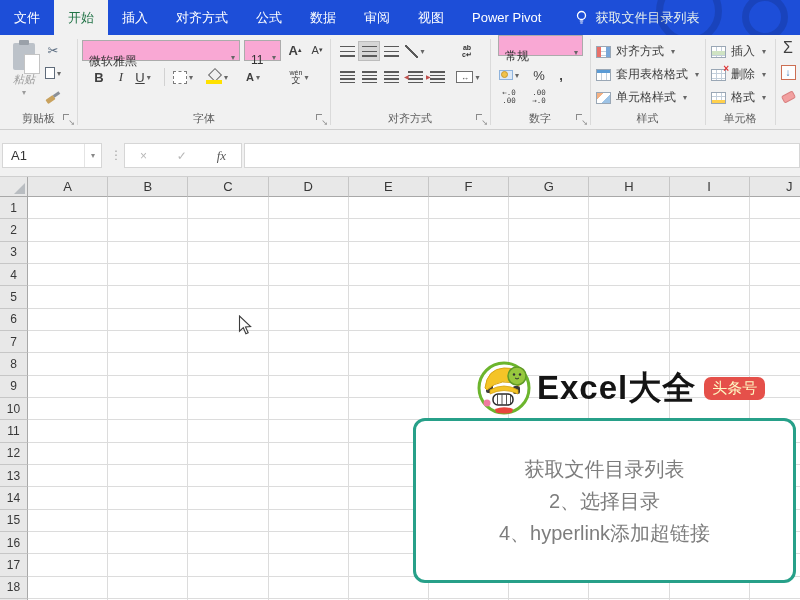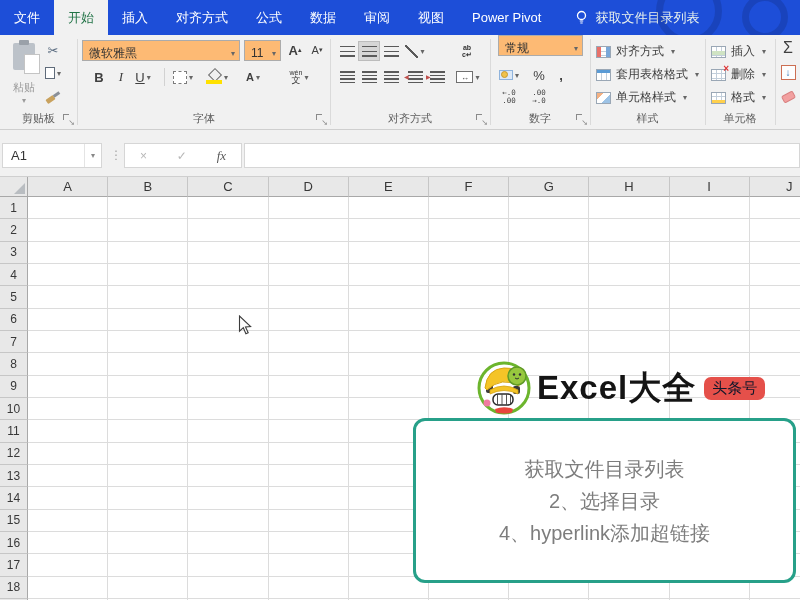--- a/index.html
+++ b/index.html
@@ -25,38 +25,38 @@
   .group { position:absolute; top:0; height:94px; }
   .gsep { position:absolute; top:4px; height:86px; width:1px; background:#dadada; }
   .glabel { position:absolute; bottom:3px; left:0; right:0; text-align:center;
             font-size:11px; color:#5c5c5c; white-space:nowrap; }
   .launch { position:absolute; right:3px; bottom:4px; width:11px; height:11px; }
   .launch::before { content:""; position:absolute; left:0; top:0; width:5px; height:5px;
                     border-left:1px solid #8a8a8a; border-top:1px solid #8a8a8a; }
   .launch::after { content:"↘"; position:absolute; right:-1px; bottom:-2px;
                    font-size:8px; color:#8a8a8a; line-height:8px; }
   .dd::after { content:"▾"; font-size:8px; color:#666; margin-left:2px; vertical-align:middle; }
-  .combo { position:absolute; background:#fdba74; border:1px solid #ababab; height:21px;
-           display:flex; align-items:center; font-size:12px; color:#333; padding:5px 4px 0 6px; }
+  .combo { position:absolute; background:#f9a8d4; border:1px solid #ababab; height:21px;
+           display:flex; align-items:flex-start; font-size:12px; color:#333; padding:12px 4px 0 6px; }
   .combo .ctxt { flex:1; overflow:hidden; white-space:nowrap; }
   .combo .cdd { font-size:8px; color:#666; padding-left:3px; }
   .ibtn { position:absolute; width:22px; height:20px; display:flex; align-items:center;
           justify-content:center; }
   .ibtn.sel { background:#d6d6d6; box-shadow:inset 0 0 0 1px #bcbcbc; }
   .txtbtn { font-size:13px; color:#404040; }
 
   
   .pastebtn { position:absolute; left:6px; top:5px; width:36px; height:76px;
               display:flex; flex-direction:column; align-items:center; }
   .clip { width:22px; height:27px; background:#bcc2c9; border-radius:2px; position:relative; margin-top:3px;}
   .clip::before { content:""; position:absolute; top:-3px; left:6px; width:10px; height:5px;
                   background:#9aa1a9; border-radius:1px; }
   .clip::after { content:""; position:absolute; right:-5px; bottom:-4px; width:14px; height:18px;
                  background:#fff; border:1px solid #c4c4c4; }
-  .pastelabel { margin-top:10px; font-size:11px; color:#9b9b9b; }
+  .pastelabel { margin-top:2px; font-size:11px; color:#9b9b9b;font-style:italic; }
   .pastedd { color:#9b9b9b; font-size:8px; margin-top:1px; }
   .scissors { font-size:13px; color:#5a6c80; }
   .copyicon { width:10px; height:12px; border:1px solid #5f6b7a; background:#fff; position:relative; }
   .copyicon::before { content:""; position:absolute; left:-4px; top:-4px; width:10px; height:12px;
                       border:1px solid #5f6b7a; background:#f1f1f1; z-index:-1; }
   .paint { width:14px; height:13px; position:relative; }
   .paint::before { content:""; position:absolute; left:0; top:6px; width:9px; height:5px;
                    background:#c9a25e; border-radius:1px; transform:rotate(-35deg); }
   .paint::after { content:""; position:absolute; left:7px; top:2px; width:7px; height:3px;
                   background:#8a9099; transform:rotate(-35deg); }
@@ -155,21 +155,21 @@
   .corner { background:#e8e8e8; border-right:1px solid #a8a8a8; border-bottom:1px solid #a8a8a8;
             position:relative; }
   .tri { position:absolute; right:2px; bottom:2px; width:0; height:0;
          border-left:11px solid transparent; border-bottom:11px solid #b9bdc1; }
   .cell { background:#fff; border-right:1px solid #dcdcdc; border-bottom:1px solid #dcdcdc; }
 
   
   .brand { position:absolute; left:477px; top:361px; display:flex; align-items:center; z-index:5; }
   .logotext { font-size:33px; font-weight:bold; color:#141414; margin-left:6px;
               letter-spacing:1px; white-space:nowrap; }
-  .badge { margin-left:8px; background:#e5504a; color:#0f172a; font-size:15px;
+  .badge { margin-left:8px; background:#e5504a; color:#fef9c3; font-size:15px;
            padding:2px 8px; border-radius:7px; white-space:nowrap; }
   .callout { position:absolute; left:413px; top:418px; width:383px; height:165px; background:#fff;
              border:3px solid #27a089; border-radius:12px; z-index:4;
              display:flex; flex-direction:column; justify-content:center;
              text-align:center; color:#7d7d7d; font-size:20px; line-height:32px; }
   .cursor { position:absolute; left:238px; top:315px; z-index:9; }
 </style>
 </head>
 <body>
 

